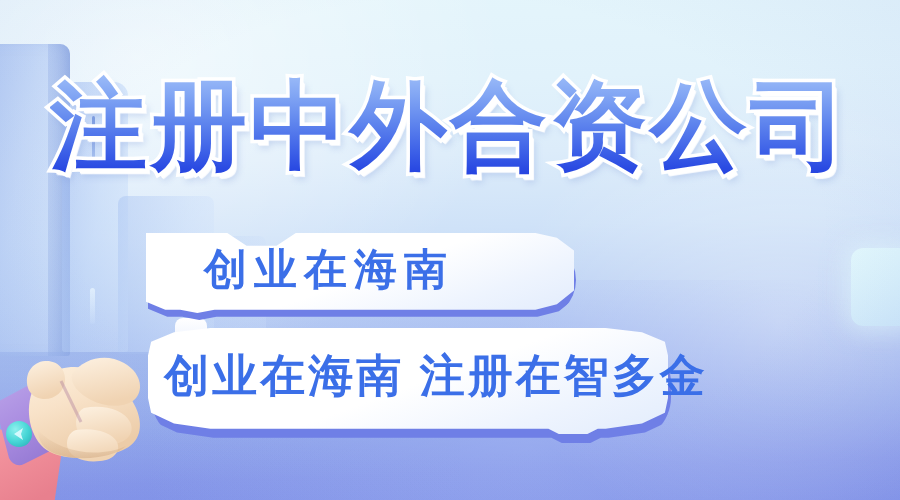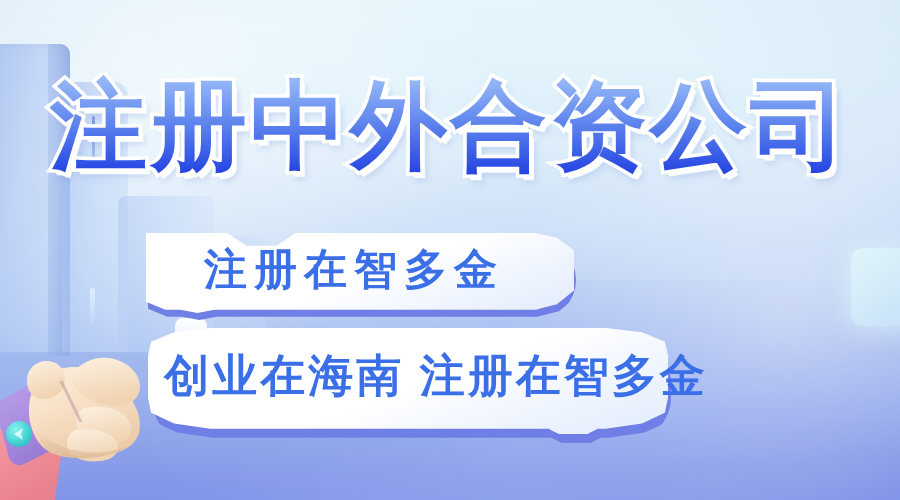--- a/index.html
+++ b/index.html
@@ -262,21 +262,21 @@
   <div class="headline-stroke" style="top:74px;">
     <span>注册中外合资公司</span>
   </div>
   <div class="headline-wrap">
     <div class="headline">注册中外合资公司</div>
   </div>
 
   <div class="bubble" id="bubble-address">
     <div class="shadow"></div>
     <div class="body"></div>
-    <div class="label">注册在智多金</div>
+    <div class="label">创业在海南</div>
   </div>
 
   <div class="nub"></div>
 
   <div class="bubble" id="bubble-slogan">
     <div class="shadow"></div>
     <div class="body"></div>
     <div class="label">创业在海南  注册在智多金</div>
   </div>
 

